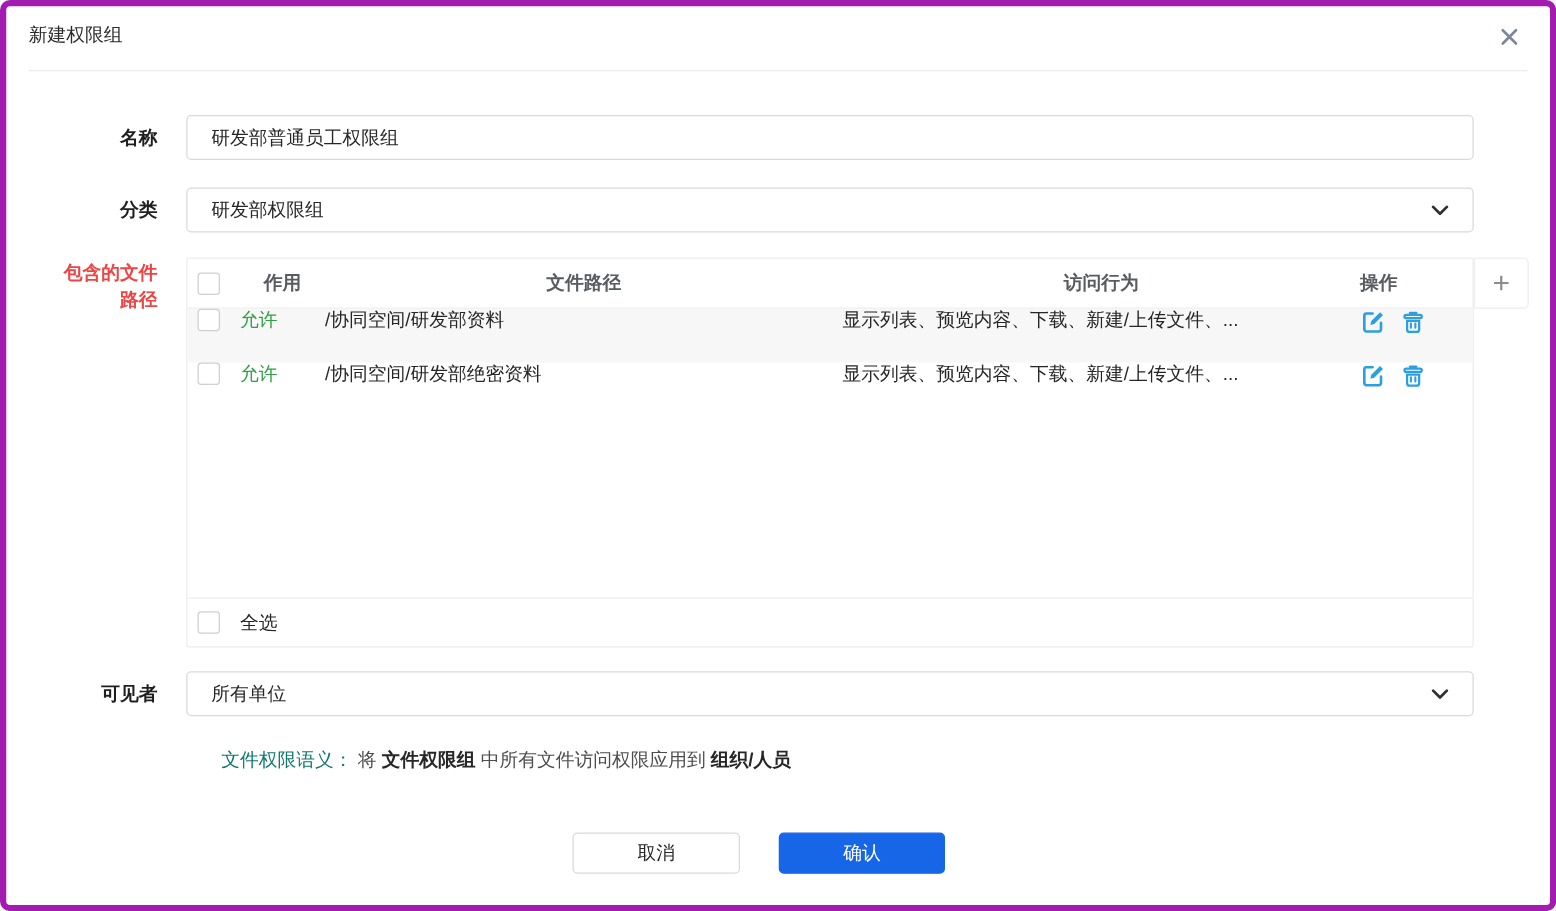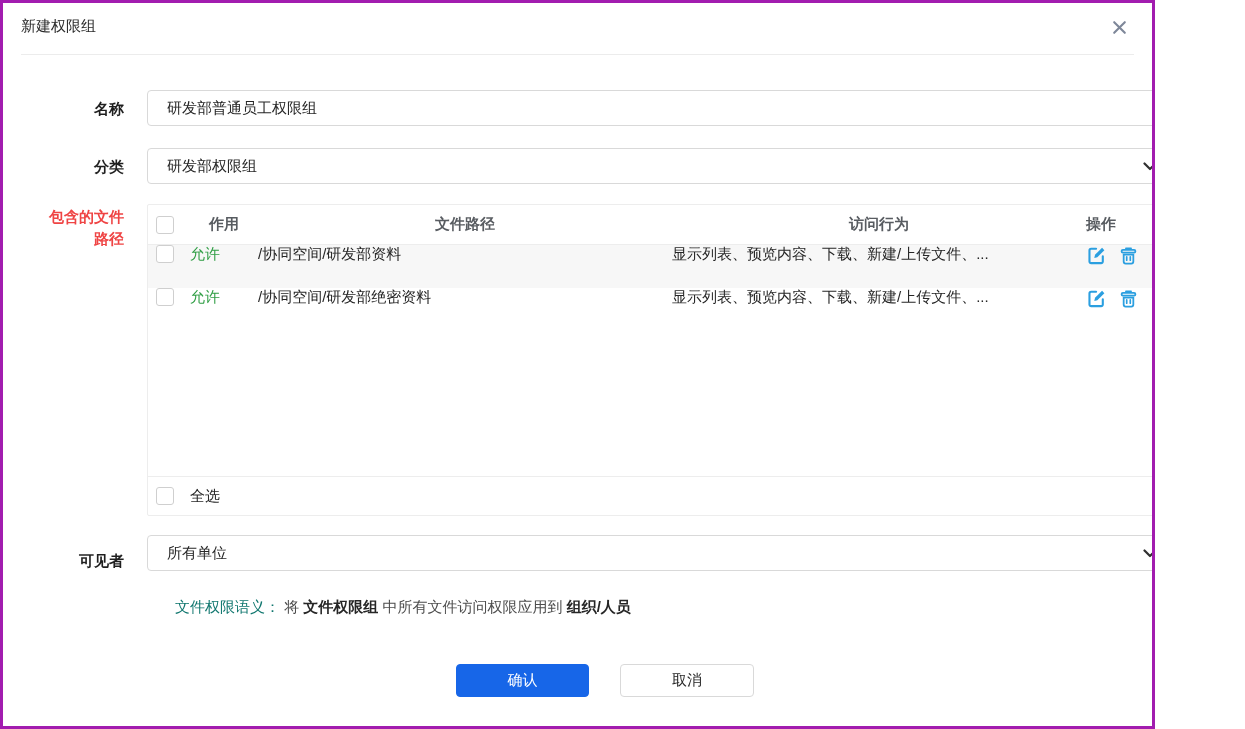--- a/index.html
+++ b/index.html
@@ -1,28 +1,28 @@
 <!DOCTYPE html>
 <html><head>
 <meta charset="utf-8">
 <style>
   * { margin:0; padding:0; box-sizing:border-box; }
   html,body { width:1245px; height:729px; background:#fff; font-family:"Liberation Sans","DejaVu Sans",sans-serif; }
   .dialog {
-    position:relative; width:1155px; height:729px; background:#fff;
-    border:3px solid #a21caf; border-radius:0; overflow:hidden;
+    position:relative; width:1245px; height:729px; background:#fff;
+    border:5px solid #a21caf; border-radius:8px; overflow:hidden;
   }
   .dlg-title { position:absolute; left:18px; top:14px; font-size:15px; color:#2b2b2b; }
   .dlg-sep { position:absolute; left:18px; right:18px; top:51px; height:1px; background:#ececec; }
   .close-btn { position:absolute; right:22px; top:13px; width:22px; height:22px; display:flex; align-items:center; justify-content:center; cursor:pointer; background:none; border:none; }
 
   .form-row { position:absolute; left:0; width:1174px; display:flex; align-items:center; }
   .row-name { top:87px; }
   .row-category { top:145px; }
-  .row-visibility { top:532px;align-items:flex-end; }
+  .row-visibility { top:532px; }
   .lbl { width:121px; text-align:right; font-size:15px; font-weight:bold; color:#1f1f1f; flex:0 0 121px; margin-right:23px; line-height:21px; }
   .field {
     flex:1; height:36px; border:1px solid #d9d9d9; border-radius:4px; background:#fff;
     font-size:15px; color:#262626; padding:0 19px; outline:none;
     font-family:"Liberation Sans","DejaVu Sans",sans-serif;
   }
   .select { display:flex; align-items:center; justify-content:space-between; cursor:pointer; }
   .select .sel-text { flex:1; }
   .select .chev { flex:0 0 auto; margin-left:8px; display:flex; }
 
@@ -182,17 +182,17 @@
 
   <div class="hint">
     <span class="muted">文件权限语义：</span>
     <span class="normal">将 </span>
     <span class="strong">文件权限组</span>
     <span class="normal"> 中所有文件访问权限应用到 </span>
     <span class="strong">组织/人员</span>
   </div>
 
   <div class="footer">
+    <button class="btn btn-cancel">取消</button>
     <button class="btn btn-confirm">确认</button>
-    <button class="btn btn-cancel">取消</button>
   </div>
 
 </div>
 
 </body></html>

